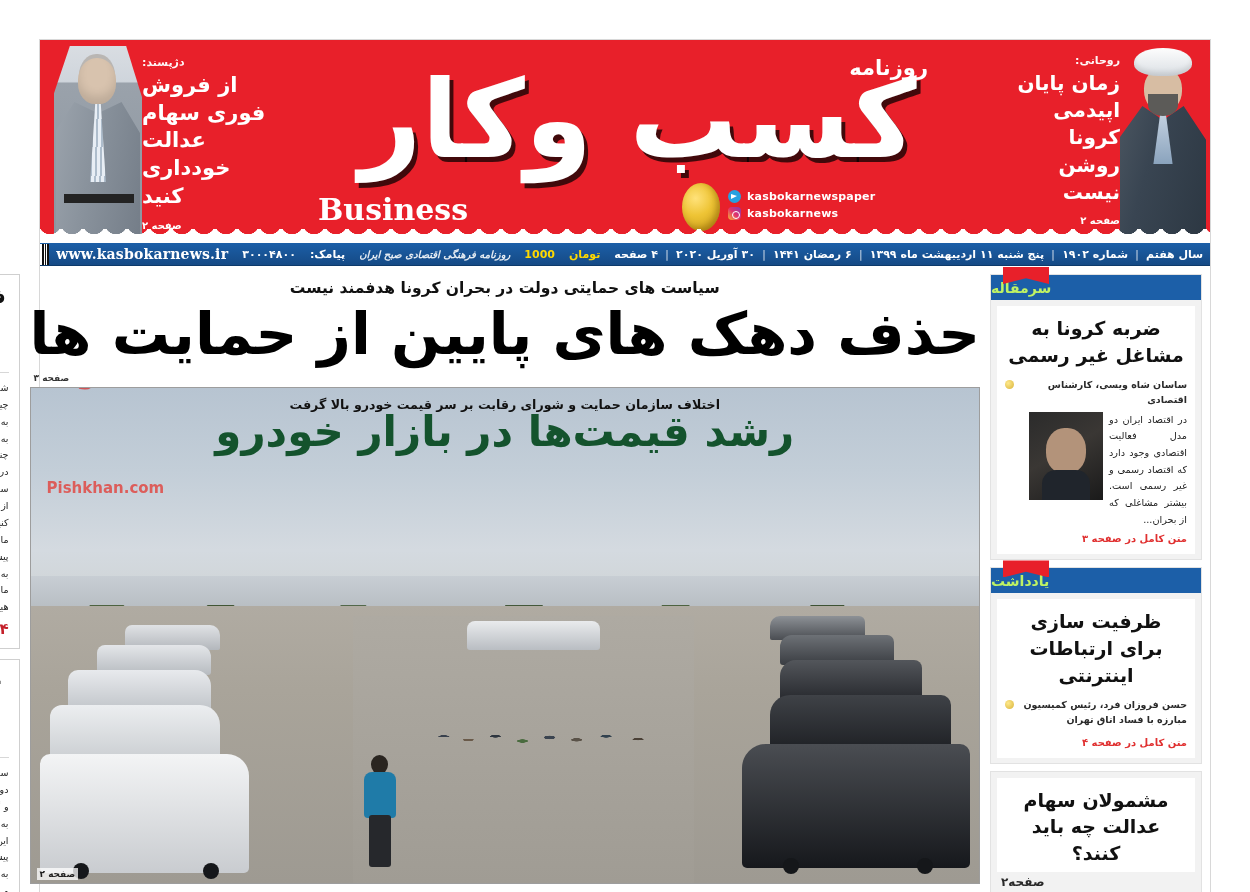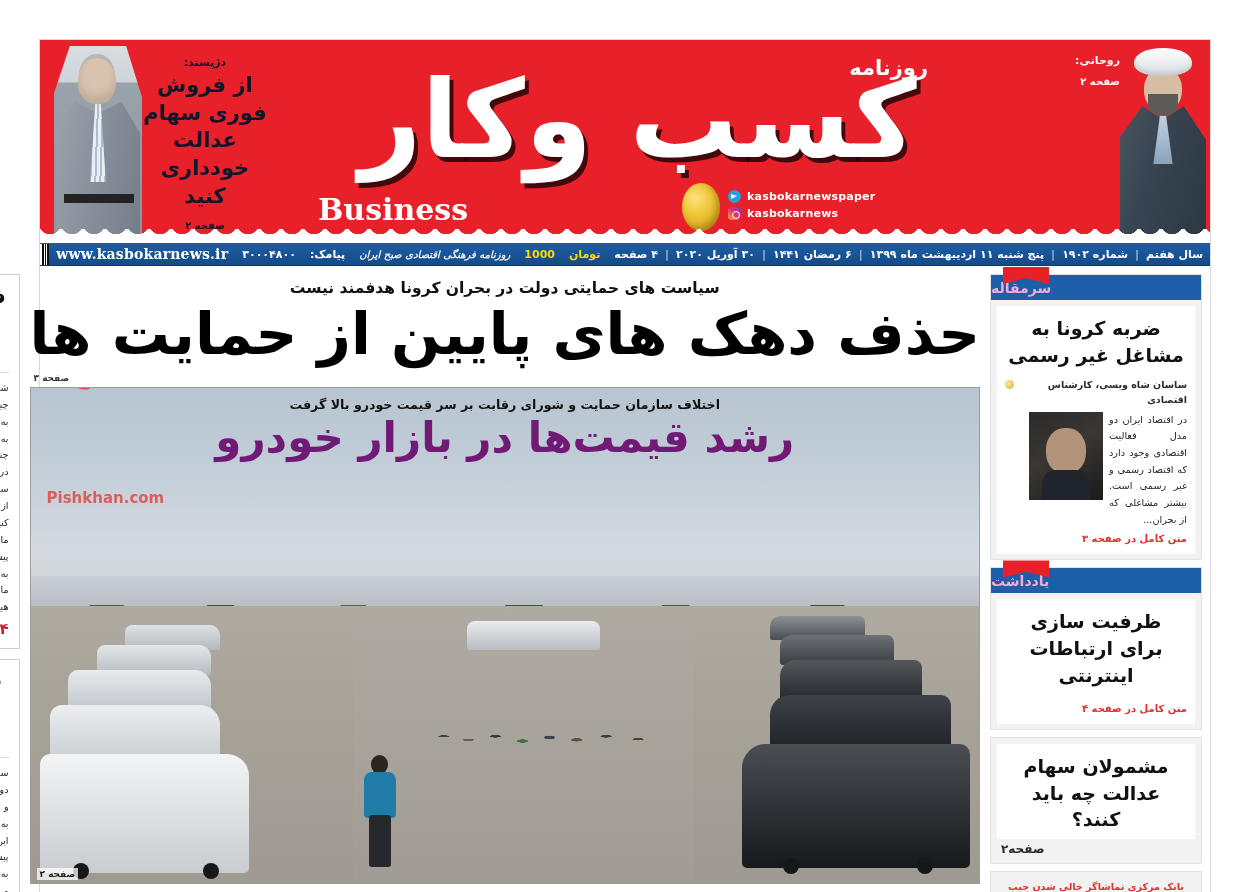--- a/index.html
+++ b/index.html
@@ -87,22 +87,22 @@
     left: 10px; top: 148px;
     width: 70px; height: 9px;
     background: #232323;
     z-index: 3;
   }
 
   .mh-left-text {
     position: absolute;
     right: 8px; top: 16px;
     width: 126px;
-    text-align: center;
-    color: #0f172a;
+    text-align: left;
+    color: #ffffff;
     direction: rtl;
   }
   .mh-kicker {
     font-size: 11px; font-weight: bold;
     margin-bottom: 3px; opacity: .96;
   }
   .mh-left-headline {
     font-size: 21px; font-weight: bold;
     line-height: 1.32;
     letter-spacing: -.3px;
@@ -316,21 +316,21 @@
   }
   .sb-block {
     background: #f2f2f2;
     border: 1px solid #e2e2e2;
     position: relative;
     padding-bottom: 5px;
   }
   .sb-header {
     height: 25px;
     background: #1c5fa8;
-    color: #f9a8d4;
+    color: #bef264;
     font-size: 14px;
     font-weight: bold;
     display: flex;
     align-items: center;
     justify-content: flex-end;
     padding: 0 12px 0 0;
     position: relative;
   }
   .sb-tab {
     position: absolute;
@@ -549,46 +549,46 @@
     left: 0; right: 0; top: 9px;
     text-align: center;
     font-size: 12.6px;
     font-weight: bold;
     color: #111;
     direction: rtl;
     padding: 0 24px;
   }
   .photo-headline {
     position: absolute;
-    left: 0; right: 0; top: 26px;
+    left: 0; right: 0; top: 20px;
     text-align: center;
     font-size: 42px;
     font-weight: bold;
-    color: #701a75;
+    color: #14532d;
     direction: rtl;
     line-height: 1.14;
     white-space: nowrap;
     letter-spacing: -1px;
   }
   .watermark-fa {
     position: absolute;
     left: 20px; top: 4px;
     font-size: 40px;
     font-weight: bold;
     color: #d63d3d;
     opacity: .82;
     transform: rotate(-90deg);
     transform-origin: left top;
     direction: rtl;
     white-space: nowrap;
     pointer-events: none;
   }
   .watermark-en {
     position: absolute;
-    left: 16px; top: 101px;
+    left: 16px; top: 91px;
     font-size: 15px;
     font-weight: bold;
     color: #e04a45;
     opacity: .85;
     direction: ltr;
     pointer-events: none;
   }
   .photo-pageref {
     position: absolute;
     left: 6px; bottom: 3px;
@@ -675,20 +675,21 @@
     <div class="mh-right">
       <div class="mh-photo-right">
         <div class="mh-robe"></div>
         <div class="mh-collar"></div>
         <div class="mh-face"></div>
         <div class="mh-beard"></div>
         <div class="mh-turban"></div>
       </div>
       <div class="mh-right-text">
         <div class="mh-kicker">روحانی:</div>
+        <div class="mh-right-headline">زمان پایان اپیدمی کرونا روشن نیست</div>
         <div class="mh-pageref">صفحه ۲</div>
       </div>
     </div>
 
     <div class="torn"></div>
   </div>
 
   <div class="infobar">
     <span class="ib-seg">سال هفتم</span>
     <span class="ib-divider">|</span>
@@ -735,20 +736,25 @@
         </div>
       </div>
 
       <div class="sb-block">
         <div class="sb-header">
           <span class="sb-tab"></span>
           <span>یادداشت</span>
         </div>
         <div class="sb-title">ظرفیت سازی برای ارتباطات اینترنتی</div>
         <div class="sb-body">
+          <div class="sb-author">
+            <span>حسن فروزان فرد، رئیس کمیسیون مبارزه با
+فساد اتاق تهران</span>
+            <span class="author-dot"></span>
+          </div>
           <div class="sb-more">متن کامل در صفحه ۴</div>
         </div>
       </div>
 
       <div class="sb-block">
         <div class="sb-title">مشمولان سهام عدالت چه باید کنند؟</div>
         <div class="sb-pageref left">صفحه۲</div>
       </div>
 
       <div class="sb-block">

